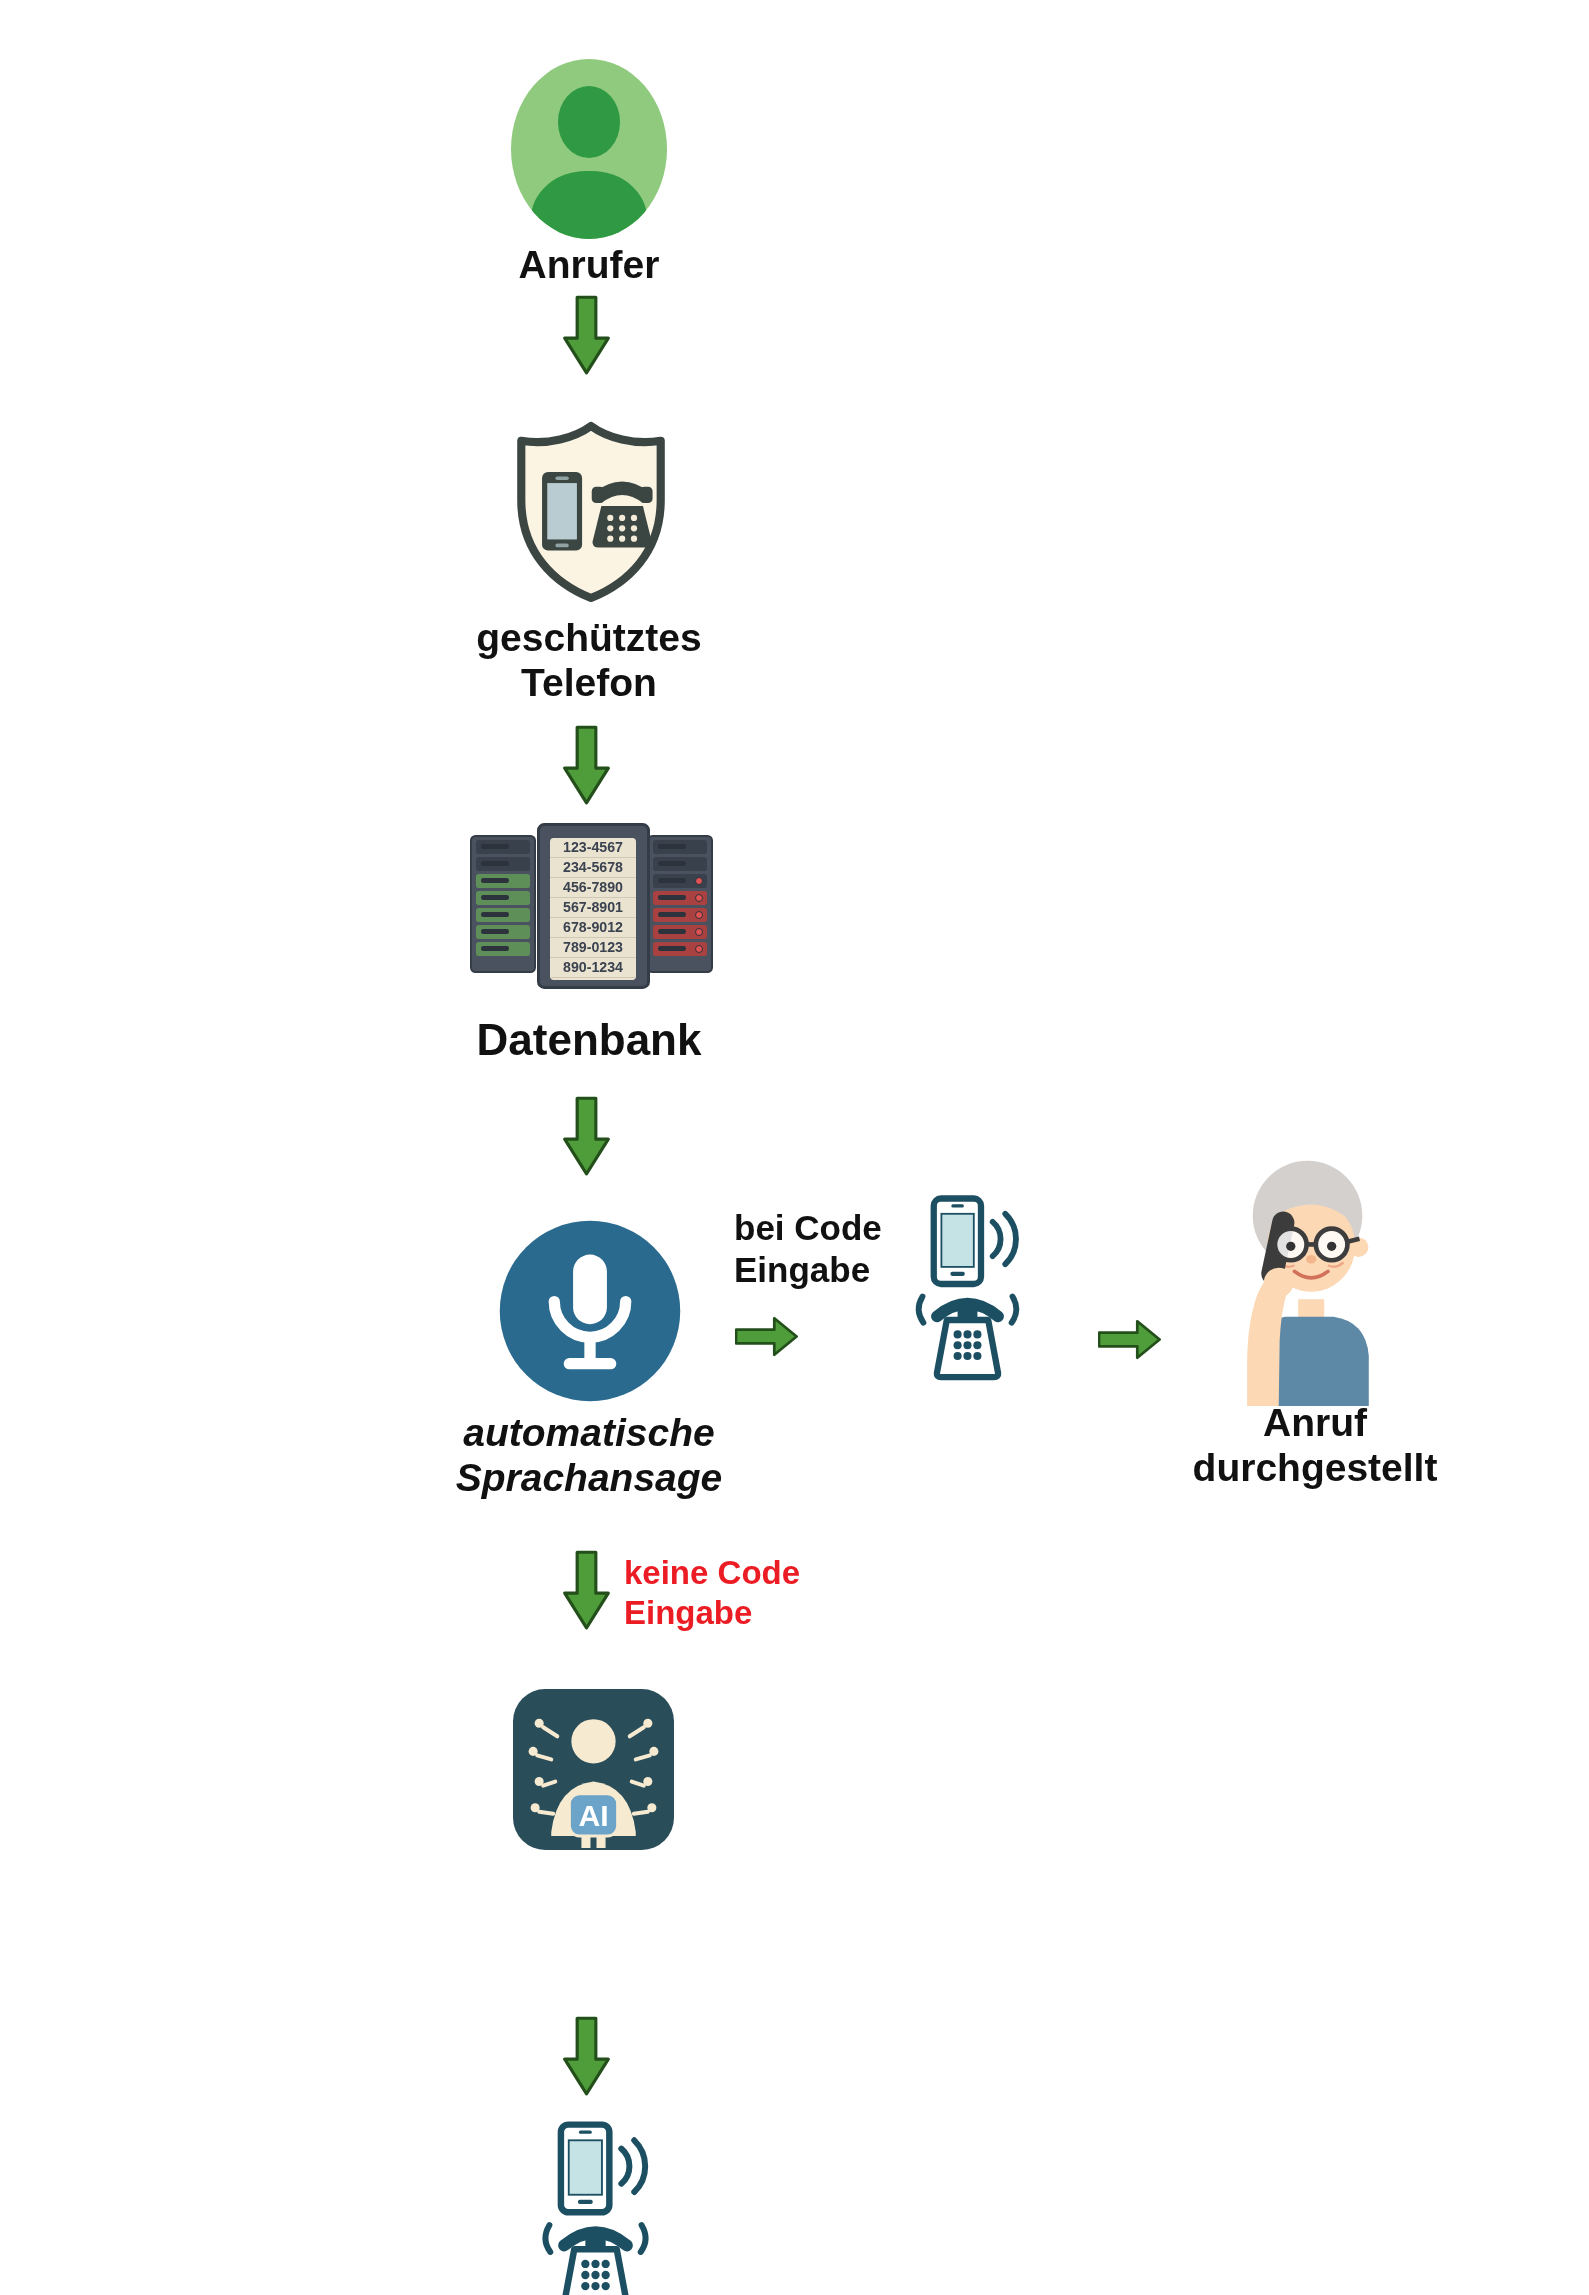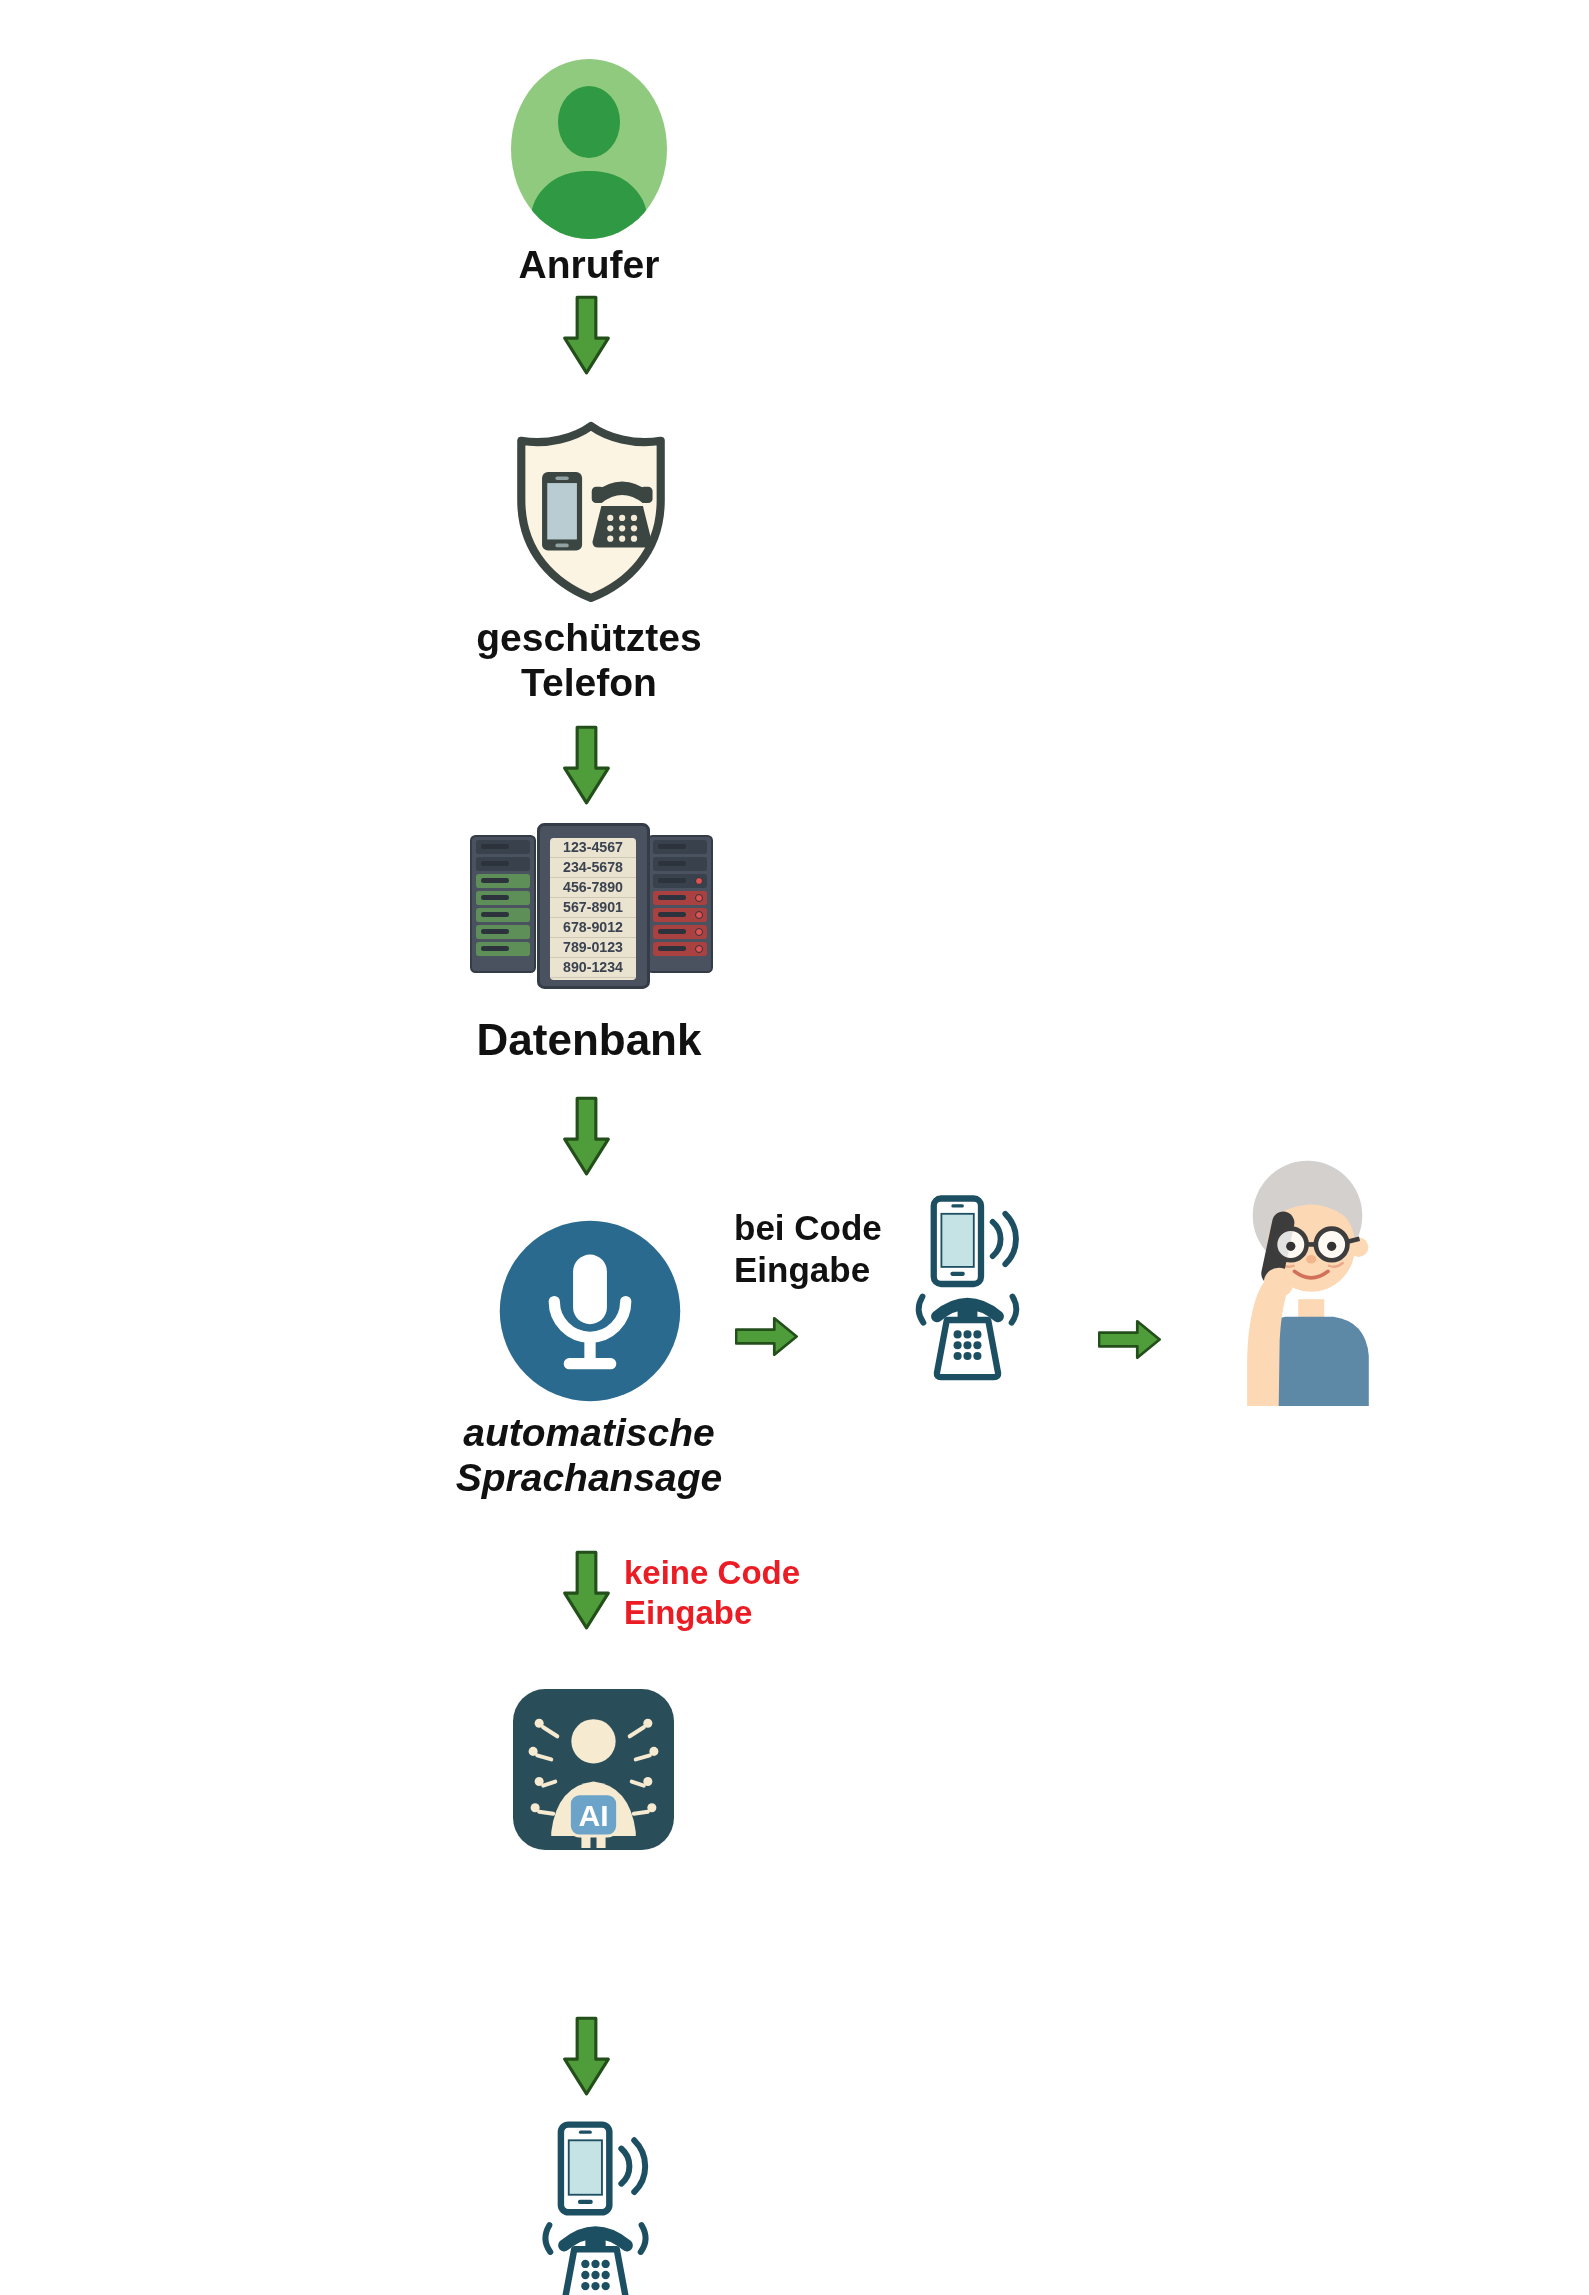--- a/index.html
+++ b/index.html
@@ -253,20 +253,24 @@
       <use href="#ringing-phones-sym"></use>
     </svg>
 
   <svg class="arrow-right" style="left:1098px;top:1319px;" viewBox="0 0 140 90">
       <use href="#arrow-right-sym"></use>
     </svg>
 
   <svg class="abs" style="left:1233px;top:1146px;width:149px;height:260px;" viewBox="0 0 320 560">
       <use href="#granny-sym"></use>
     </svg>
+  <div class="lbl f86" style="left:1315px;top:1400px;">
+    <span class="ln">Anruf</span>
+    <span class="ln">durchgestellt</span>
+  </div>
 
   <svg class="arrow-down" style="left:562px;top:1549px;" viewBox="0 0 110 180">
       <use href="#arrow-down-sym"></use>
     </svg>
   <div class="side side-red" style="left:624px;top:1553px;">
     <span class="ln" style="display:block;">keine Code</span>
     <span class="ln" style="display:block;">Eingabe</span>
   </div>
 
   <svg class="abs" style="left:513px;top:1689px;width:161px;height:161px;" viewBox="0 0 160 160">

